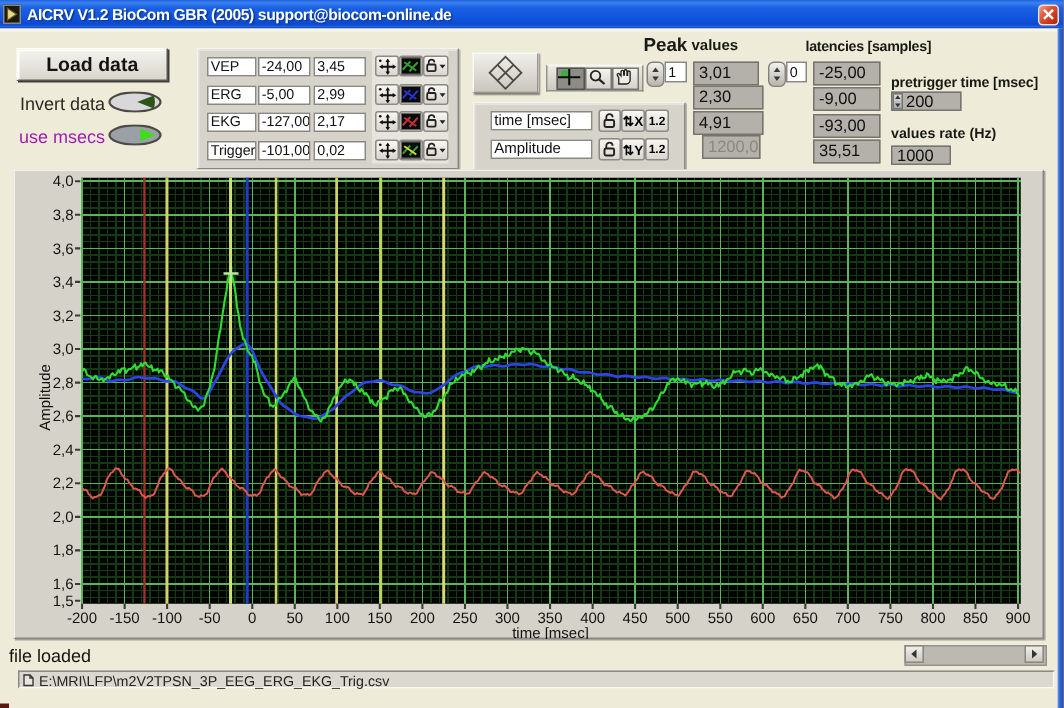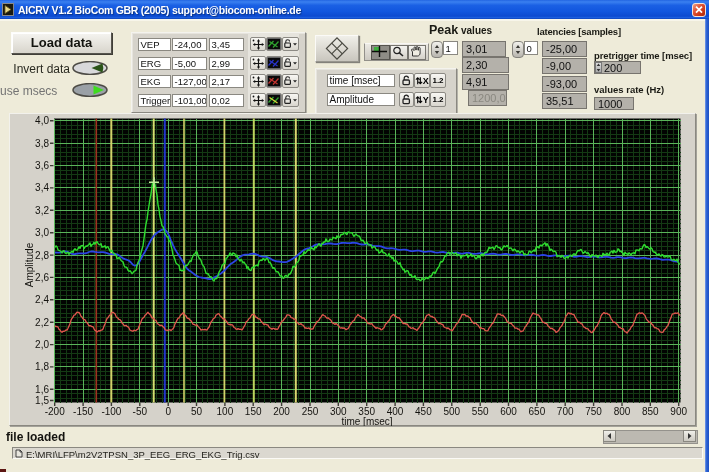--- a/index.html
+++ b/index.html
@@ -29,21 +29,21 @@
 
 <div class="abs" style="left:11px;top:32px;width:99px;height:20px;background:linear-gradient(#f5f4f0,#d8d5cc);border:1px solid #57554e;border-top-color:#fdfdfb;border-left-color:#fdfdfb;box-shadow:1px 1px 0 #403e38,inset 1px 1px 0 #fff;text-align:center;font-size:13px;font-weight:bold;line-height:20px;color:#14140f">Load data</div>
 
 <div class="abs" style="left:0;top:62px;width:70px;text-align:right;font-size:12px;color:#2b2b22">Invert data</div>
 <div class="abs" style="left:72px;top:61px">
 <svg width="36" height="14" viewBox="0 0 36 14">
       <ellipse cx="18" cy="7" rx="17" ry="6.4" fill="#d8d8da" stroke="#4c4a44" stroke-width="1.5"></ellipse>
       <path d="M19.5 7L30.5 2.6A 13 13 0 0130.5 11.4z" fill="#2b5418"></path>
     </svg>
   </div>
-<div class="abs" style="left:0;top:84px;width:70px;font-size:12px;color:#737373">use msecs</div>
+<div class="abs" style="left:0;top:84px;width:70px;text-align:right;font-size:12px;color:#a21caf">use msecs</div>
 <div class="abs" style="left:72px;top:83px">
 <svg width="36" height="14" viewBox="0 0 36 14">
       <ellipse cx="18" cy="7" rx="17" ry="6.4" fill="#9aa0a6" stroke="#4c4a44" stroke-width="1.5"></ellipse>
       <path d="M21.5 2.6v8.8L31.8 7z" fill="#3fdc1e"></path>
     </svg>
   </div>
 
 <div class="panel" style="left:131px;top:32px;width:173px;height:79px"></div>
 <div class="abs" style="left:248px;top:34px;width:51px;height:75px;background:#e6e4dd"></div>
 
@@ -323,21 +323,21 @@
     <svg width="11" height="10" viewBox="0 0 11 10">
       <path d="M7 2L3.5 5L7 8z" fill="#333"></path>
     </svg>
   </div>
 <div class="abs" style="left:683px;top:430px;width:13px;height:12px;background:linear-gradient(#f0efe9,#ccc9c1);border:1px solid #8a8880;box-sizing:border-box">
     <svg width="11" height="10" viewBox="0 0 11 10">
       <path d="M4 2L7.5 5L4 8z" fill="#333"></path>
     </svg>
   </div>
 
-<div class="abs" style="left:6px;top:430px;font-size:12px;font-weight:bold;color:#14130f">file loaded</div>
+<div class="abs" style="left:6px;top:430px;font-size:12px;font-weight:normal;color:#14130f">file loaded</div>
 <div class="abs" style="left:12px;top:447px;width:691px;height:12px;background:#dbd8d0;border:1px solid #8a8880;border-bottom-color:#fbfaf6;border-right-color:#fbfaf6;box-sizing:border-box"></div>
 <div class="abs" style="left:15px;top:449px;width:8px;height:8px">
     <svg width="8" height="9" viewBox="0 0 8 9">
       <path d="M1 1h4l2 2v5H1z" fill="#e8e6de" stroke="#333" stroke-width="0.9"></path>
       <path d="M5 1v2h2" fill="none" stroke="#333" stroke-width="0.9"></path>
     </svg>
   </div>
 <div class="abs" style="left:26px;top:448.5px;font-size:9.5px;color:#26251f">E:\MRI\LFP\m2V2TPSN_3P_EEG_ERG_EKG_Trig.csv</div>
 
 </body></html>

